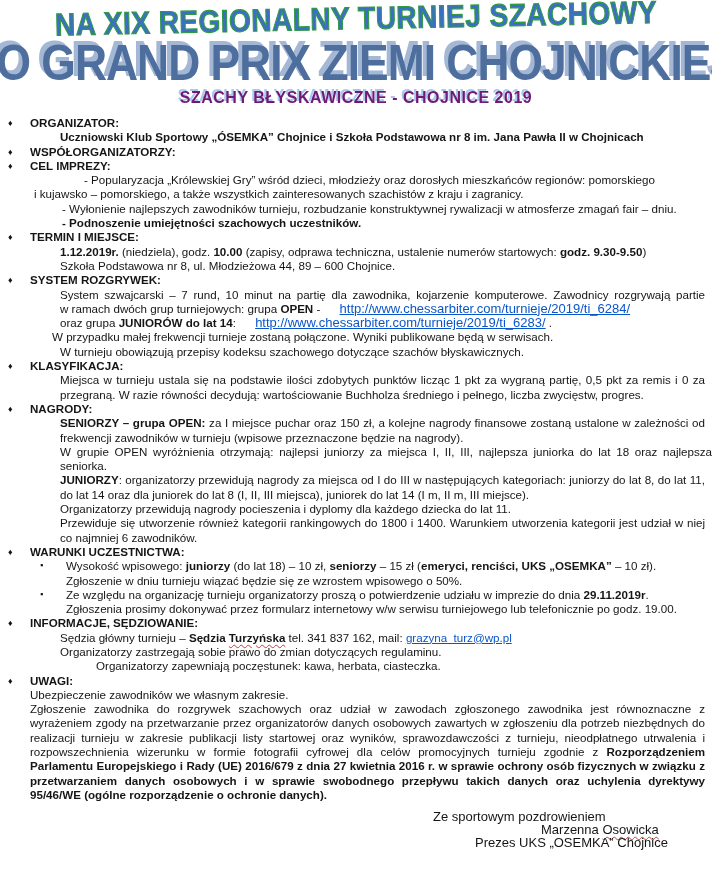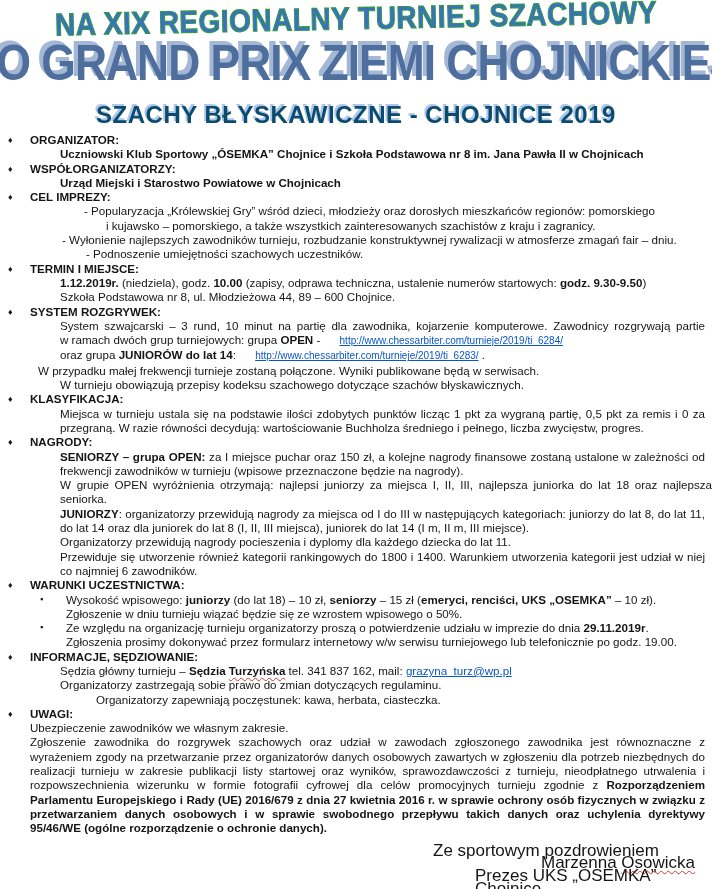--- a/index.html
+++ b/index.html
@@ -16,83 +16,82 @@
     transform:rotate(-1.2deg) scaleY(1.12);transform-origin:center;
     letter-spacing:0.5px;margin-top:4px;white-space:nowrap;
   }
   .h2{
     text-align:center;font-weight:800;font-size:44px;line-height:48px;
     color:#4e6f9e;text-shadow:-4px -3px 0 #a4b8d6;
     transform:scale(1.01,1.12);transform-origin:center;
     letter-spacing:-1px;margin-top:5px;white-space:nowrap;
   }
   .h3{
-    text-align:center;font-weight:800;font-size:24px;line-height:22px;
-    color:#0c4a6e;text-shadow:-2px -2px 0 #abc8ec;
-    letter-spacing:0.5px;margin-top:17px;white-space:nowrap;
+    text-align:center;font-weight:800;font-size:16px;line-height:22px;
+    color:#701a75;text-shadow:-2px -2px 0 #abc8ec;
+    letter-spacing:0.5px;margin-top:0;white-space:nowrap;
   }
   
   #sections{margin-top:7px;}
   .stitle{font-weight:bold;margin-left:30px;position:relative;}
   .diamond{position:absolute;left:-22px;top:0;font-size:9px;}
   .blk{position:relative;}
   .line{white-space:nowrap;}
   .jline{text-align:justify;text-align-last:justify;}
   .para{text-align:justify;}
   .sub .sqbullet{position:absolute;left:-26px;top:-1px;font-size:9px;}
   .b{font-weight:bold;}
   .sq{
     text-decoration-line:underline;text-decoration-style:wavy;
     text-decoration-color:#d03a2d;text-decoration-thickness:1px;
     text-underline-offset:2px;
   }
   .lnk{color:#0a56c8;text-decoration:underline;cursor:pointer;}
-  .big{font-size:10px;padding-left:16px;}
+  .big{font-size:13px;padding-left:16px;}
   
-  .signature{margin-top:9px;font-size:17px;line-height:12.8px;}
+  .signature{margin-top:9px;font-size:13px;line-height:12.8px;}
   .sig1{margin-left:433px;}
   .sig2{margin-left:505px;padding-left:36px;}
   .sig3{margin-left:475px;}
 </style>
 </head>
 <body>
 
 <div class="hdr">
   <div class="h1">NA XIX REGIONALNY TURNIEJ SZACHOWY</div>
   <div class="h2">O GRAND PRIX ZIEMI CHOJNICKIEJ</div>
   <div class="h3">SZACHY BŁYSKAWICZNE - CHOJNICE  2019</div>
 </div>
 
 <div id="sections">
     <div class="section">
       <div class="stitle"><span class="diamond">♦</span>ORGANIZATOR:</div>
       <div class="blk line" style="margin-left: 60px;"><span class="b">Uczniowski Klub Sportowy „ÓSEMKA” Chojnice i Szkoła Podstawowa nr 8 im. Jana Pawła II w Chojnicach</span></div>
     </div>
     <div class="section">
       <div class="stitle"><span class="diamond">♦</span>WSPÓŁORGANIZATORZY:</div>
-      <div class="blk line" style="margin-left: 60px;"><span class="b">Urząd Miejski i Starostwo Powiatowe w Chojnicach</span></div>
     </div>
     <div class="section">
       <div class="stitle"><span class="diamond">♦</span>CEL IMPREZY:</div>
       <div class="blk line" style="margin-left: 84px;"><span>- Popularyzacja „Królewskiej Gry” wśród dzieci, młodzieży oraz dorosłych mieszkańców regionów: pomorskiego</span></div>
-      <div class="blk line" style="margin-left: 106px;"><span>i kujawsko – pomorskiego, a także wszystkich zainteresowanych szachistów z kraju i zagranicy.</span></div>
+      <div class="blk line" style="margin-left: 34px;"><span>i kujawsko – pomorskiego, a także wszystkich zainteresowanych szachistów z kraju i zagranicy.</span></div>
       <div class="blk line" style="margin-left: 62px;"><span>- Wyłonienie najlepszych zawodników turnieju, rozbudzanie konstruktywnej rywalizacji w atmosferze zmagań fair – dniu.</span></div>
-      <div class="blk line" style="margin-left: 86px;"><span>- Podnoszenie umiejętności szachowych uczestników.</span></div>
+      <div class="blk line" style="margin-left: 62px; font-weight: bold;"><span>- Podnoszenie umiejętności szachowych uczestników.</span></div>
     </div>
     <div class="section">
       <div class="stitle"><span class="diamond">♦</span>TERMIN I MIEJSCE:</div>
       <div class="blk line" style="margin-left: 60px;"><span class="b">1.12.2019r.</span><span> (niedziela), godz. </span><span class="b">10.00</span><span> (zapisy, odprawa techniczna, ustalenie numerów startowych: </span><span class="b">godz. 9.30-9.50</span><span>)</span></div>
       <div class="blk line" style="margin-left: 60px;"><span>Szkoła Podstawowa nr 8, ul. Młodzieżowa 44, 89 – 600 Chojnice.</span></div>
     </div>
     <div class="section">
       <div class="stitle"><span class="diamond">♦</span>SYSTEM ROZGRYWEK:</div>
-      <div class="blk jline" style="margin-left: 60px; margin-right: 7px;"><span>System szwajcarski – 3 rund, 10 minut na partię dla zawodnika, kojarzenie komputerowe. Zawodnicy rozgrywają partie</span></div>
+      <div class="blk jline" style="margin-left: 60px; margin-right: 7px;"><span>System szwajcarski – 7 rund, 10 minut na partię dla zawodnika, kojarzenie komputerowe. Zawodnicy rozgrywają partie</span></div>
       <div class="blk line" style="margin-left: 60px;"><span>w ramach dwóch grup turniejowych: grupa </span><span class="b">OPEN</span><span> - </span><a href="#" class="lnk big">http://www.chessarbiter.com/turnieje/2019/ti_6284/</a></div>
       <div class="blk line" style="margin-left: 60px;"><span>oraz grupa </span><span class="b">JUNIORÓW do lat 14</span><span>: </span><a href="#" class="lnk big">http://www.chessarbiter.com/turnieje/2019/ti_6283/</a><span> .</span></div>
-      <div class="blk line" style="margin-left: 38px;"><span>W przypadku małej frekwencji turnieje zostaną połączone. Wyniki publikowane będą w serwisach.</span></div>
+      <div class="blk line" style="margin-left: 52px;"><span>W przypadku małej frekwencji turnieje zostaną połączone. Wyniki publikowane będą w serwisach.</span></div>
       <div class="blk line" style="margin-left: 60px;"><span>W turnieju obowiązują przepisy kodeksu szachowego dotyczące szachów błyskawicznych.</span></div>
     </div>
     <div class="section">
       <div class="stitle"><span class="diamond">♦</span>KLASYFIKACJA:</div>
       <div class="blk para" style="margin-left: 60px; margin-right: 7px;"><span>Miejsca w turnieju ustala się na podstawie ilości zdobytych punktów licząc 1 pkt za wygraną partię, 0,5 pkt za remis i 0 za przegraną. W razie równości decydują: wartościowanie Buchholza średniego i pełnego, liczba zwycięstw, progres.</span></div>
     </div>
     <div class="section">
       <div class="stitle"><span class="diamond">♦</span>NAGRODY:</div>
       <div class="blk para" style="margin-left: 60px; margin-right: 7px;"><span class="b">SENIORZY – grupa OPEN:</span><span> za I miejsce puchar oraz 150 zł, a kolejne nagrody finansowe zostaną ustalone w zależności od frekwencji zawodników w turnieju (wpisowe przeznaczone będzie na nagrody).</span></div>
       <div class="blk para" style="margin-left: 60px; "><span>W grupie OPEN wyróżnienia otrzymają: najlepsi juniorzy za miejsca I, II, III, najlepsza juniorka do lat 18 oraz najlepsza seniorka.</span></div>

